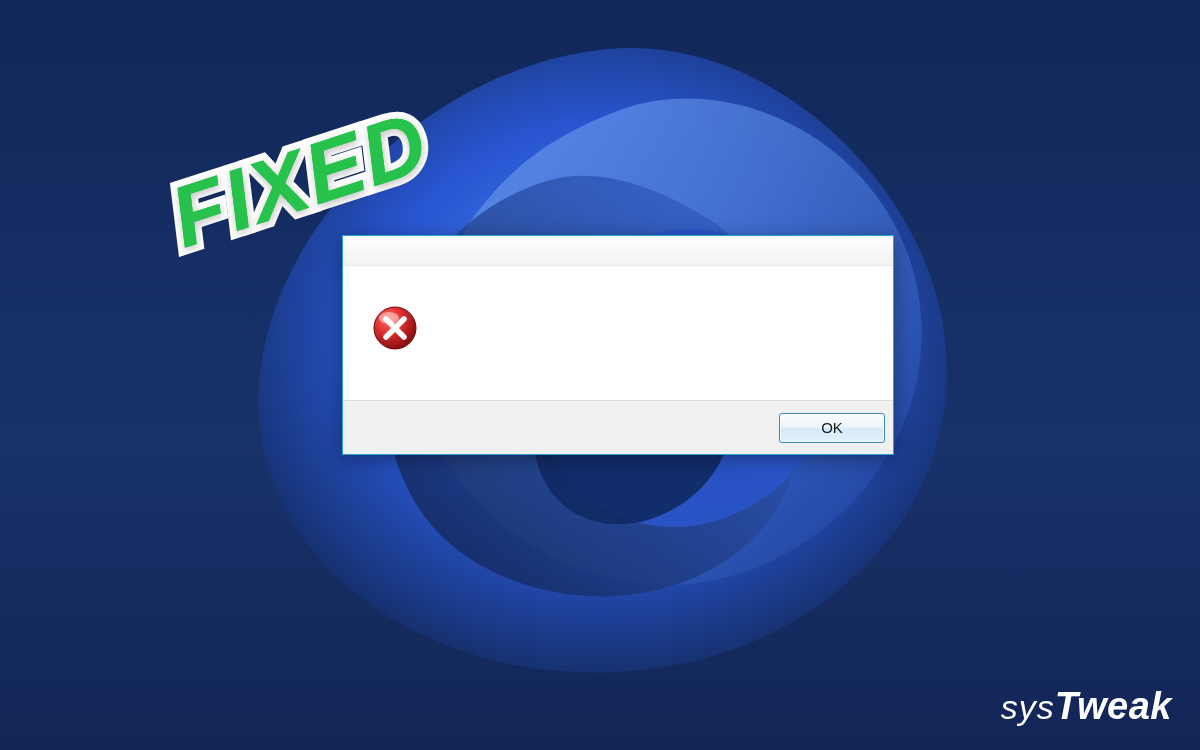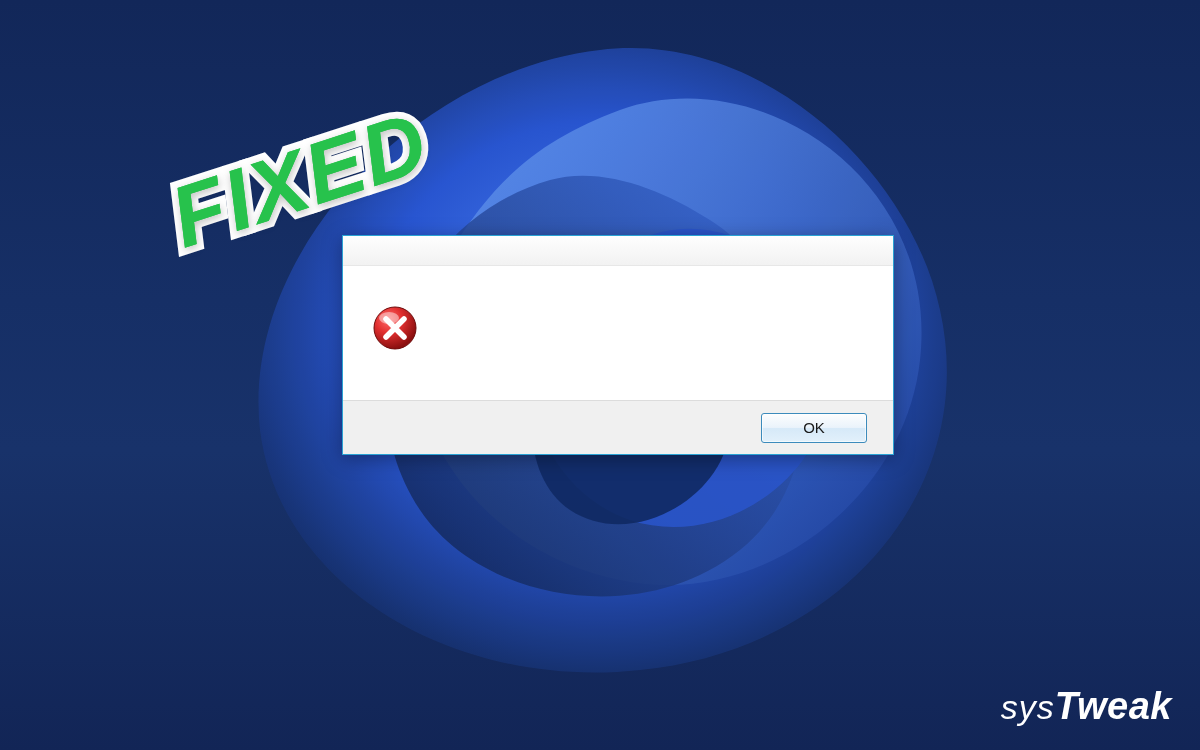--- a/index.html
+++ b/index.html
@@ -52,21 +52,21 @@
     color: #222;
     letter-spacing: 0.2px;
   }
   .button-row {
     height: 54px;
     background: #f0f0f0;
     border-top: 1px solid #dcdcdc;
     display: flex;
     justify-content: flex-end;
     align-items: center;
-    padding: 0 26px;
+    padding: 0 8px;
   }
   .ok-btn {
     width: 106px; height: 30px;
     background: linear-gradient(180deg, #fdfdfe 0%, #eaf3fb 48%, #d6e9f8 52%, #e2f0fb 100%);
     border: 1px solid #3c8bbc;
     border-radius: 3px;
     color: #1a1a1a;
     font-size: 15px;
     cursor: pointer;
     box-shadow: inset 0 0 0 1px rgba(255,255,255,0.6);

